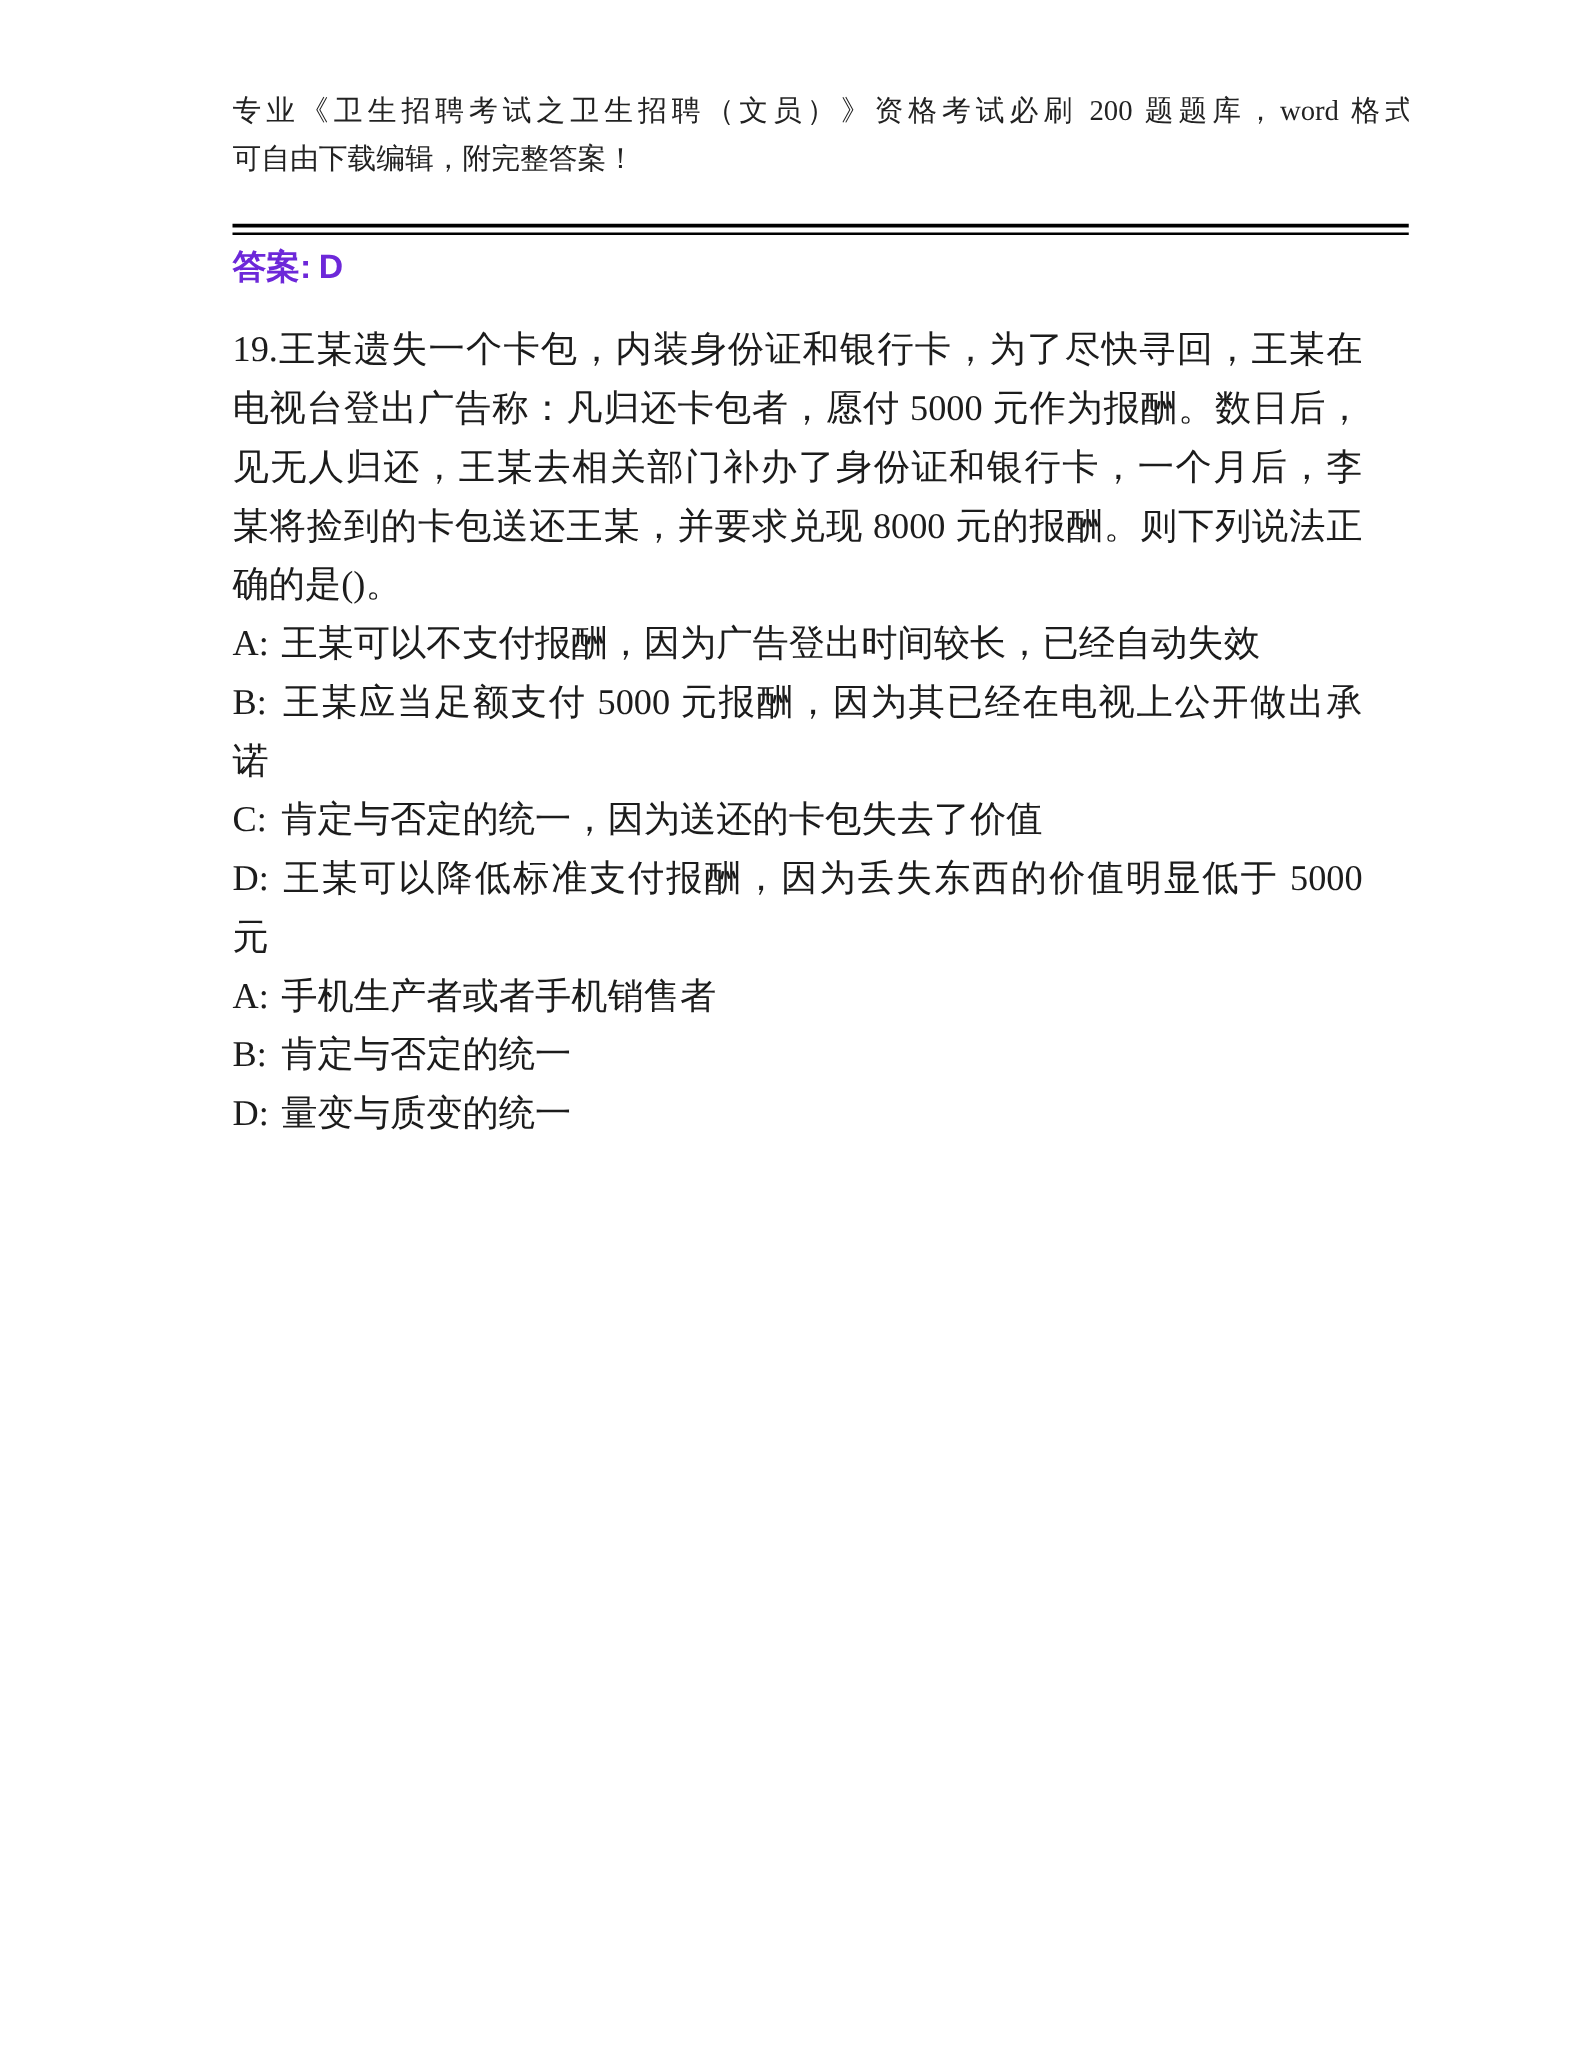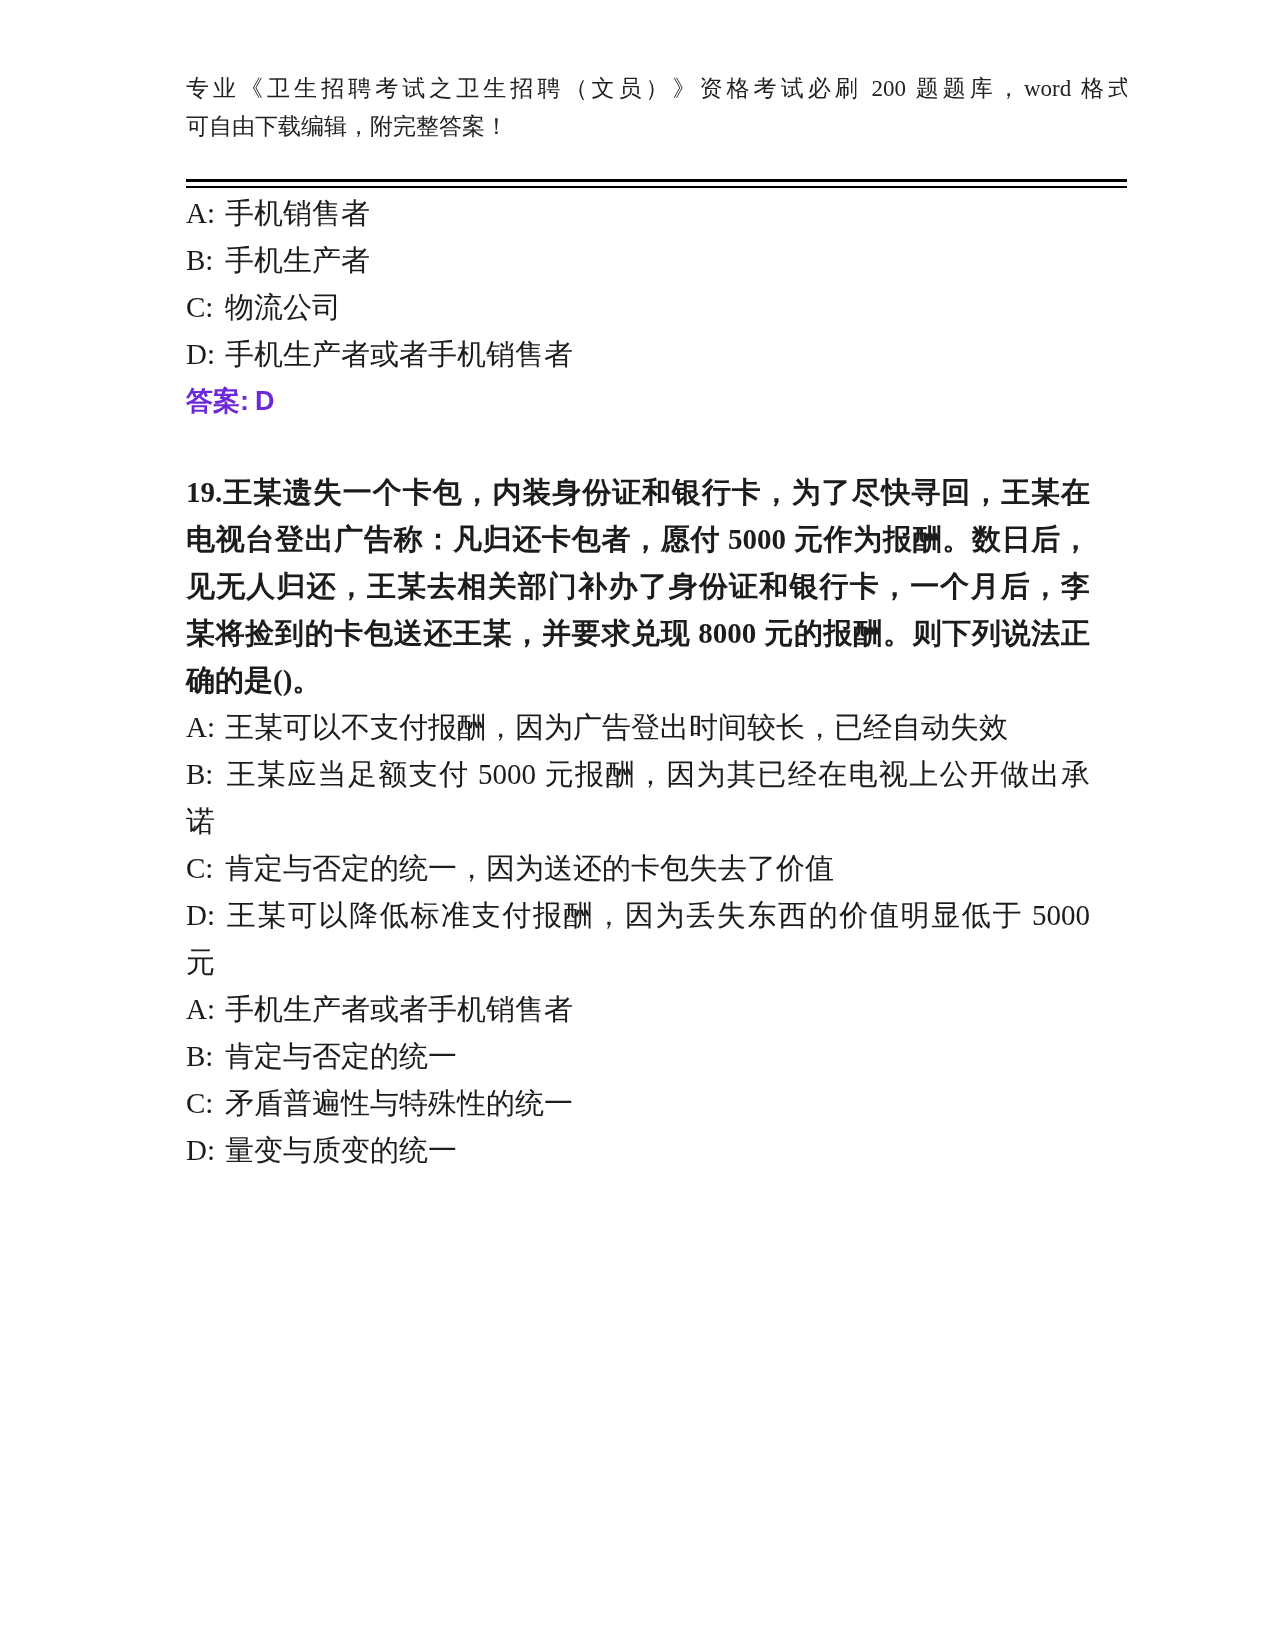--- a/index.html
+++ b/index.html
@@ -60,52 +60,37 @@
   .answer-line {
     font-family: "Liberation Sans", sans-serif;
     font-weight: 600;
     font-size: 27px;
     color: #6d28d9;
   }
   .answer-line .avalue {
     margin-left: 6px;
   }
   .block-gap {
-    margin-top: 44px;
-    font-weight: bold;
+    margin-top: 20px;
   }
 </style>
 </head>
 <body>
 
 <div class="page">
 
   <div class="doc-header">
     <div class="hl-just">专业《卫生招聘考试之卫生招聘（文员）》资格考试必刷 200 题题库，word 格式</div>
     <div>可自由下载编辑，附完整答案！</div>
   </div>
 
   <div class="divider"></div>
 
   <div class="content">
 
-    <div>
-      <div class="line">
-        <span class="olabel">A:</span><span>手机销售者</span>
-      </div>
-      <div class="line">
-        <span class="olabel">B:</span><span>手机生产者</span>
-      </div>
-      <div class="line">
-        <span class="olabel">C:</span><span>物流公司</span>
-      </div>
-      <div class="line">
-        <span class="olabel">D:</span><span>手机生产者或者手机销售者</span>
-      </div>
-    </div>
     <div class="line answer-line">
       <span>答案:</span><span class="avalue">D</span>
     </div>
 
     <div class="block-gap">
       <div class="line just">19.王某遗失一个卡包，内装身份证和银行卡，为了尽快寻回，王某在</div>
       <div class="line just">电视台登出广告称：凡归还卡包者，愿付 5000 元作为报酬。数日后，</div>
       <div class="line just">见无人归还，王某去相关部门补办了身份证和银行卡，一个月后，李</div>
       <div class="line just">某将捡到的卡包送还王某，并要求兑现 8000 元的报酬。则下列说法正</div>
       <div class="line">确的是()。</div>
@@ -128,21 +113,18 @@
     </div>
 
     <div>
       <div class="line">
         <span class="olabel">A:</span><span>手机生产者或者手机销售者</span>
       </div>
       <div class="line">
         <span class="olabel">B:</span><span>肯定与否定的统一</span>
       </div>
       <div class="line">
-        <span class="olabel">C:</span><span>矛盾普遍性与特殊性的统一</span>
-      </div>
-      <div class="line">
         <span class="olabel">D:</span><span>量变与质变的统一</span>
       </div>
     </div>
 
   </div>
 </div>
 
 </body></html>

